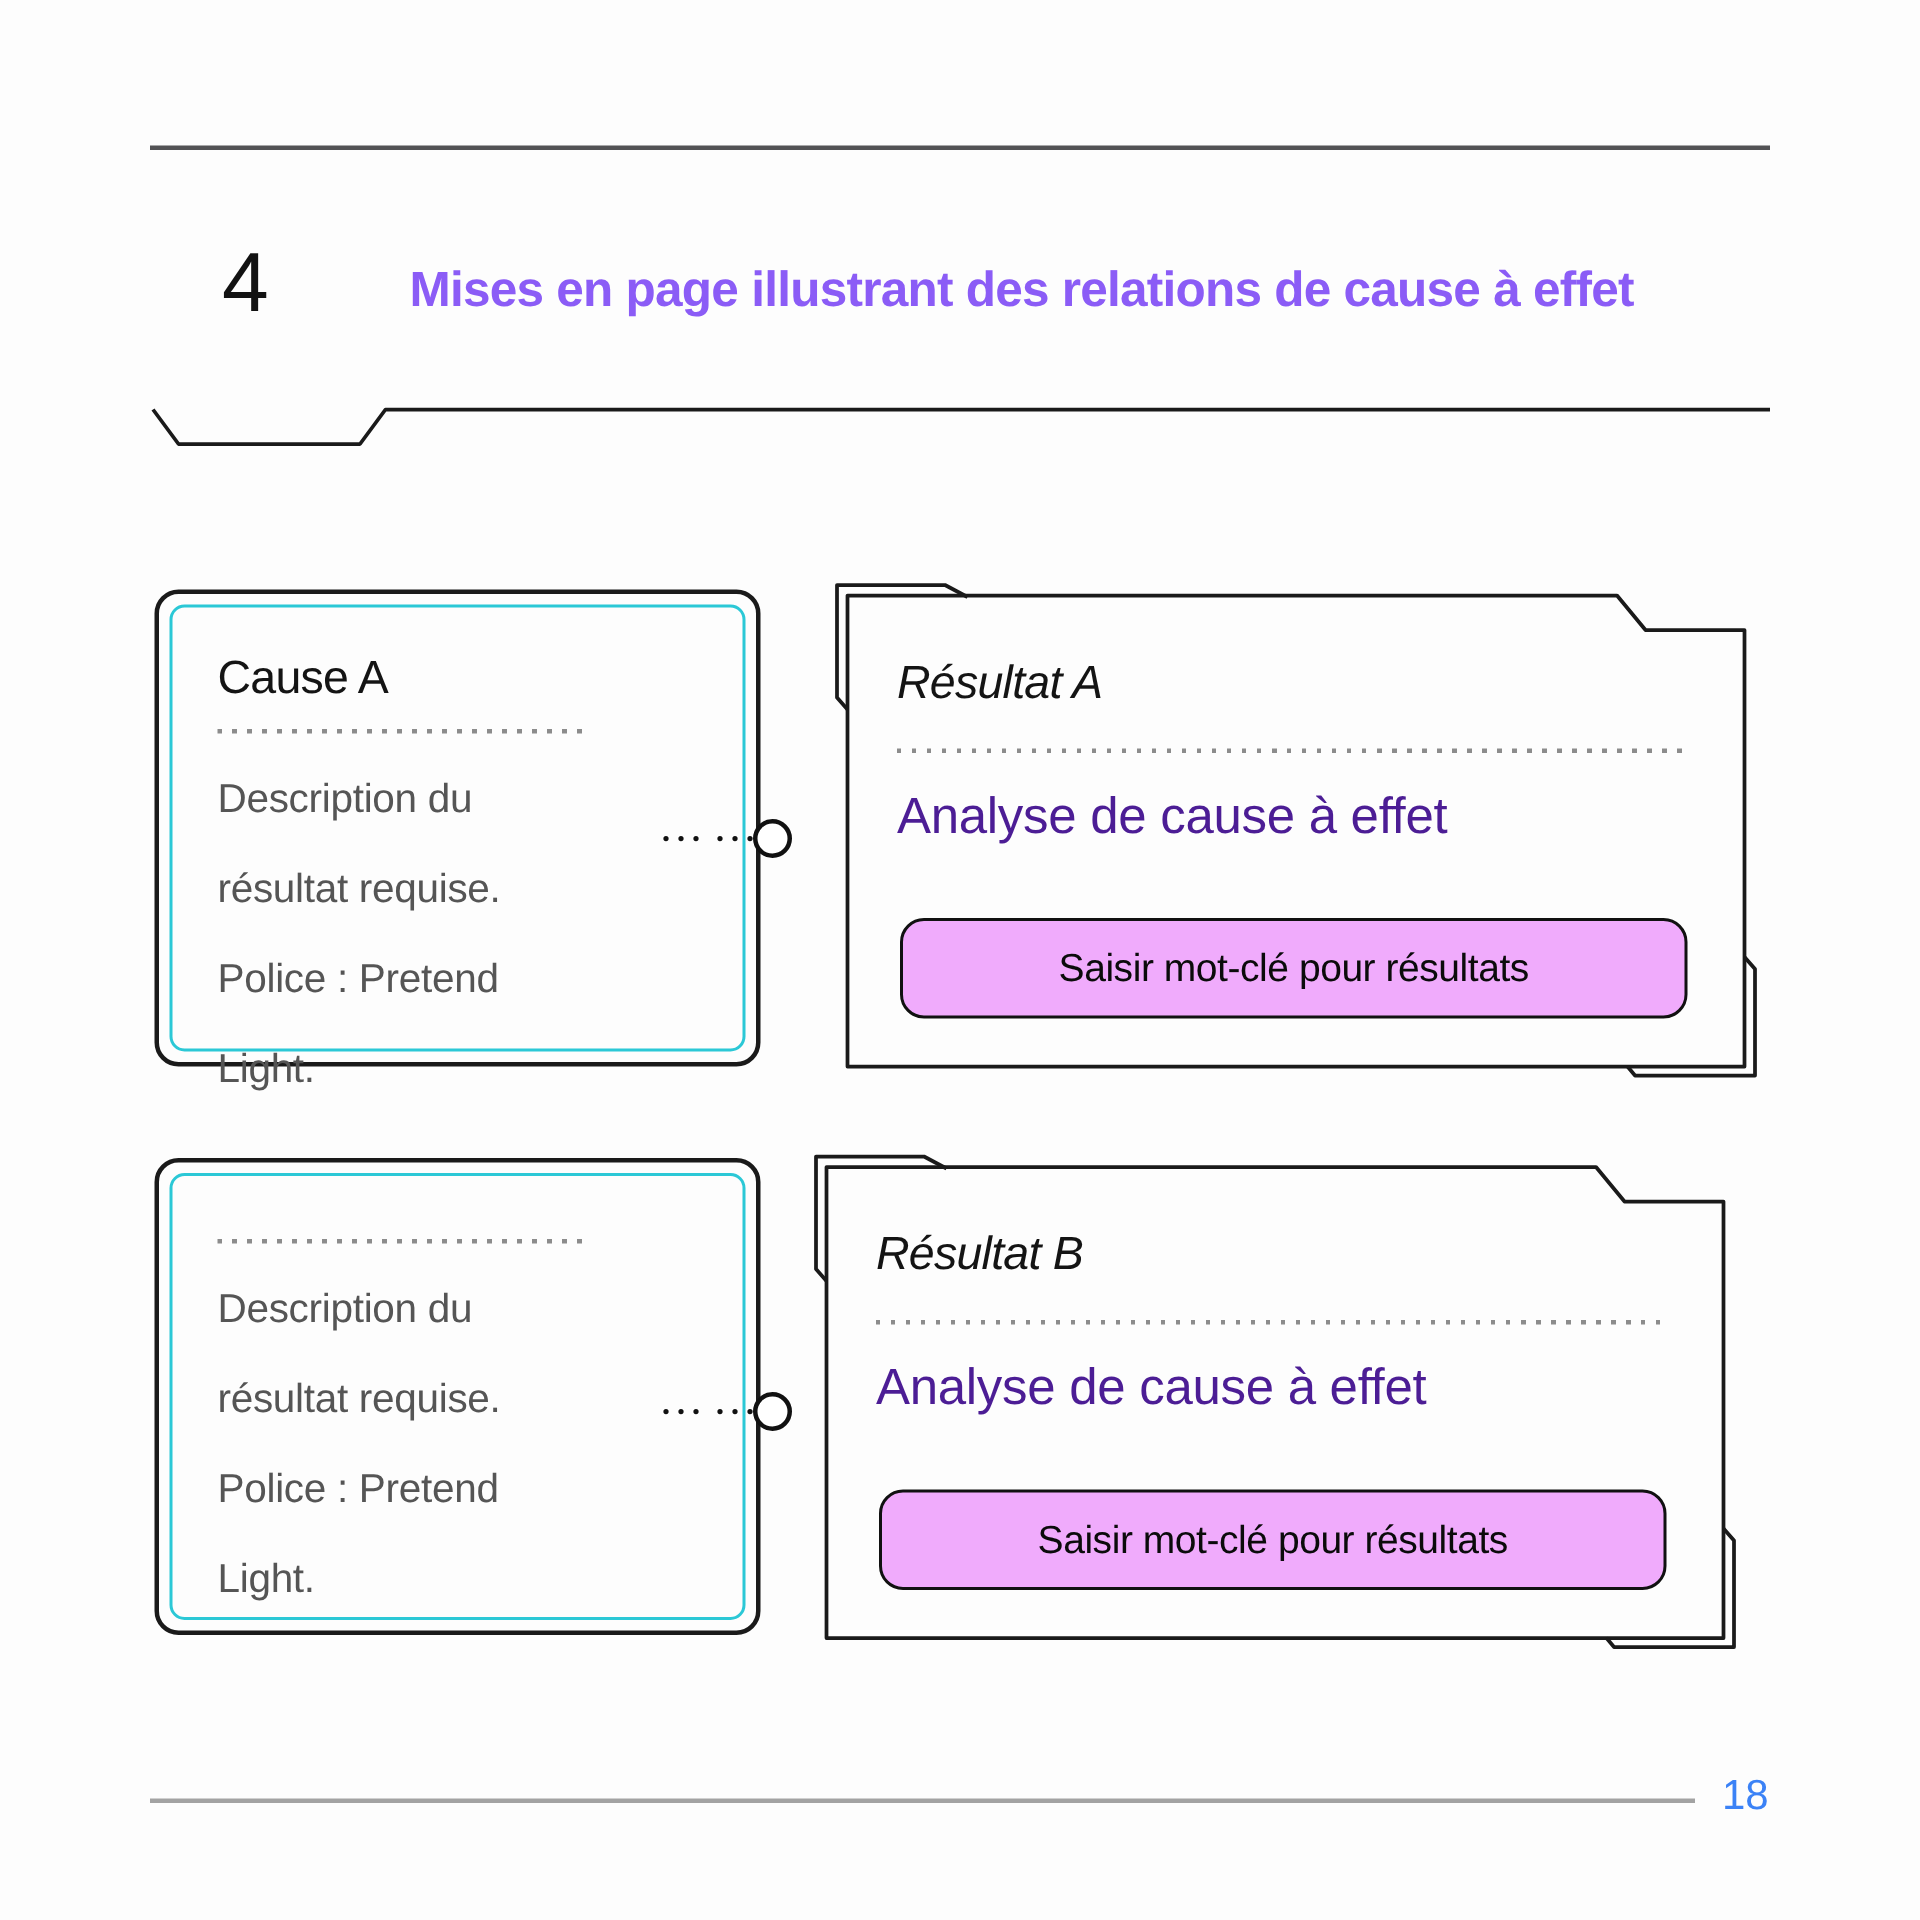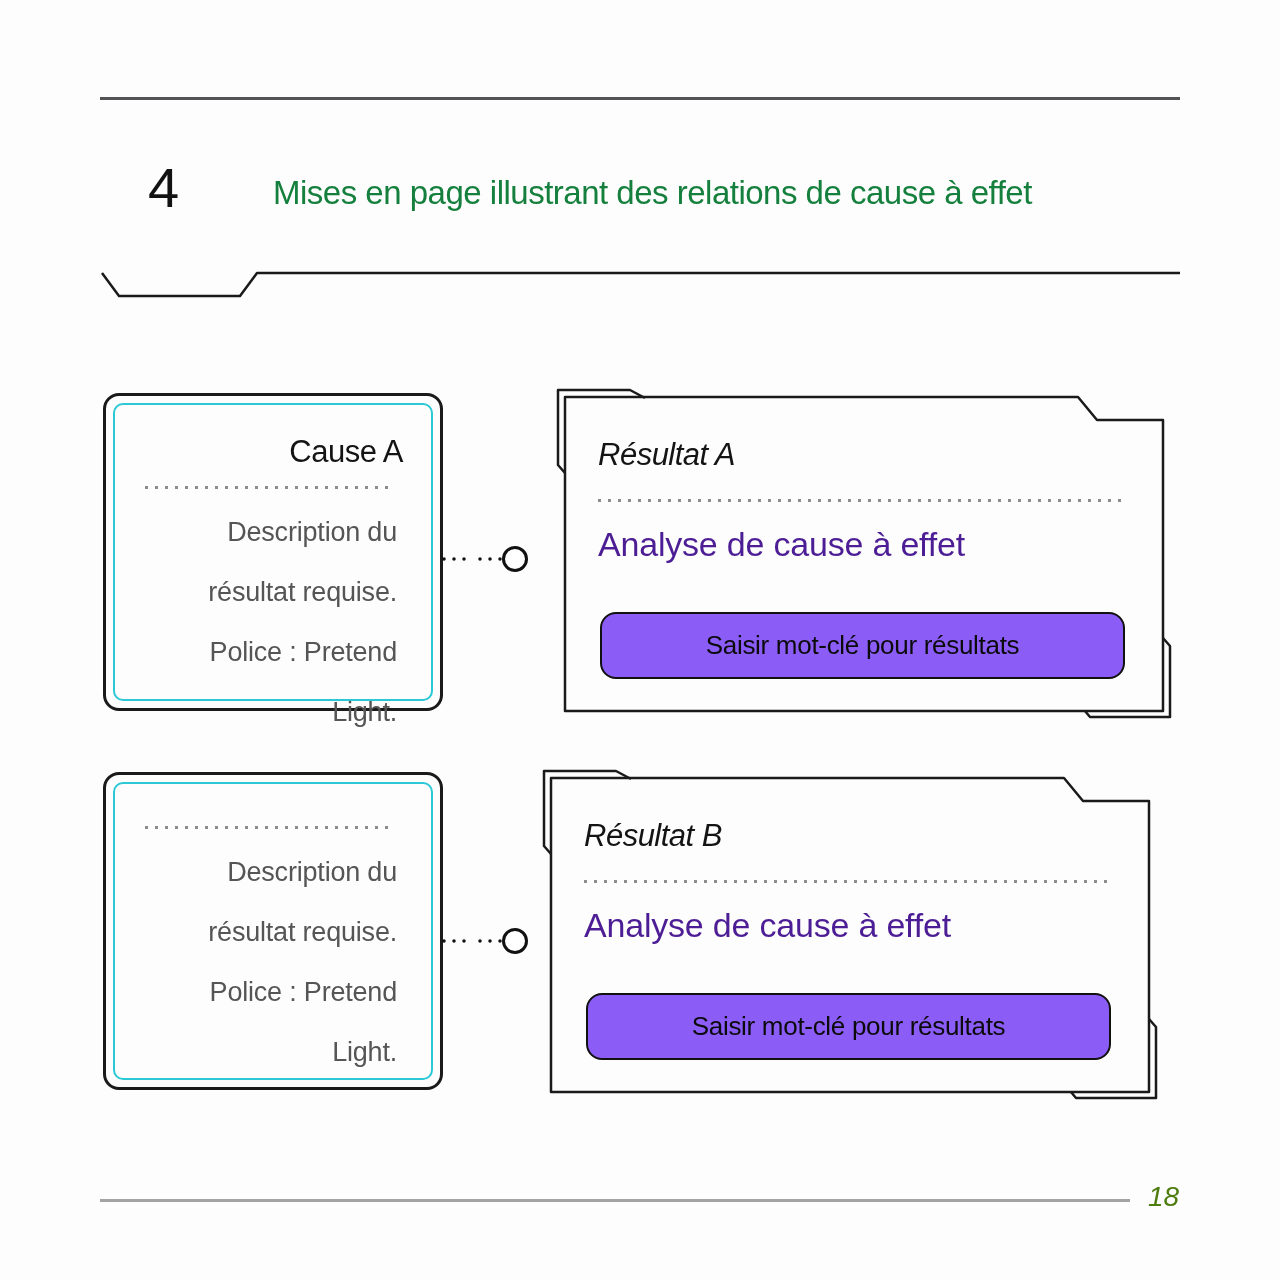--- a/index.html
+++ b/index.html
@@ -18,32 +18,31 @@
     left: 100px; top: 97px; width: 1080px; height: 3px;
     background: #535355;
   }
   .chapter-num {
     left: 148px; top: 157px;
     font-size: 56px; font-weight: 500; letter-spacing: -1px;
     color: #121212; line-height: 1.1;
   }
   .chapter-title {
     left: 273px; top: 172px;
-    font-size: 33px; font-weight: 400; letter-spacing: -0.5px;
-    color: #15803d; line-height: 1.25;
+    font-size: 33px; font-weight: 700; letter-spacing: -0.5px;
+    color: #8b5cf6; line-height: 1.25;
   }
   .band-svg { left: 98px; top: 270px; }
 
   
   .cause-card {
-    width: 340px; height: 318px;
+    width: 404px; height: 318px;
     background: #fdfdfd;
     border: 3px solid #1a1a1a;
     border-radius: 16px;
-    text-align: right;
   }
   .cause-card-a { left: 103px; top: 393px; }
   .cause-card-b { left: 103px; top: 772px; }
   .cause-inner {
     position: absolute; inset: 7px;
     border: 2.5px solid #2bc8d6;
     border-radius: 10px;
     padding: 28px 28px 0 30px;
   }
   .card-title {
@@ -71,37 +70,37 @@
   .result-card-b { left: 539px; top: 766px; }
   .result-frame { position: absolute; inset: 0; }
   .result-title { left: 45px; top: 52px; font-size: 31px; font-weight: 500; letter-spacing: -0.5px; font-style: italic; }
   .result-sep   { left: 45px; top: 100px; width: 530px; }
   .result-desc  {
     left: 45px; top: 140px;
     font-size: 34px; font-weight: 400; color: #4c1d95; letter-spacing: -0.2px;
   }
   .keyword-button {
     left: 47px; top: 227px; width: 525px; height: 67px;
-    background: #8b5cf6;
+    background: #f0abfc;
     border: 2.5px solid #111;
     border-radius: 16px;
     display: flex; align-items: center; justify-content: center;
     font-family: "Liberation Sans", sans-serif;
     font-size: 26px; font-weight: 500; color: #0b0b0b; letter-spacing: -0.3px;
     cursor: pointer;
   }
 
   
   .bottom-rule {
     left: 100px; top: 1199px; width: 1030px; height: 2.5px;
     background: #a3a3a3;
   }
   .page-number {
     left: 1148px; top: 1181px;
-    font-size: 28px; font-weight: 400; color: #4d7c0f; font-style: italic;
+    font-size: 28px; font-weight: 400; color: #3b82f6;
   }
 </style>
 </head>
 <body>
 
 <div class="abs top-rule"></div>
 <div class="abs chapter-num">4</div>
 <div class="abs chapter-title">Mises en page illustrant des relations de cause à effet</div>
 
 <svg class="abs band-svg" width="1084" height="32" viewBox="0 0 1084 32">

